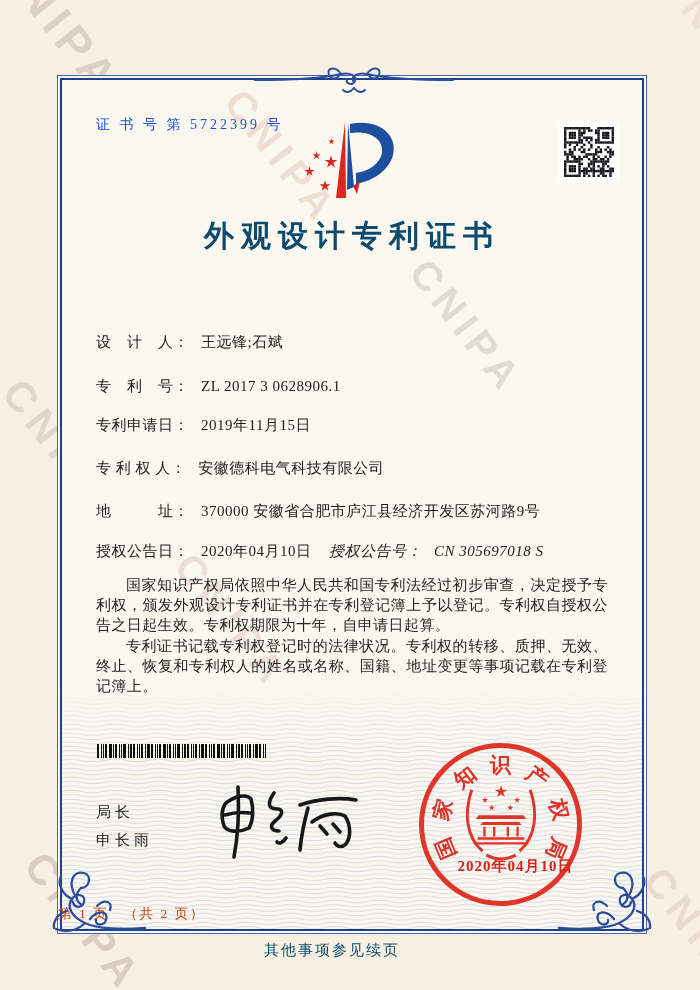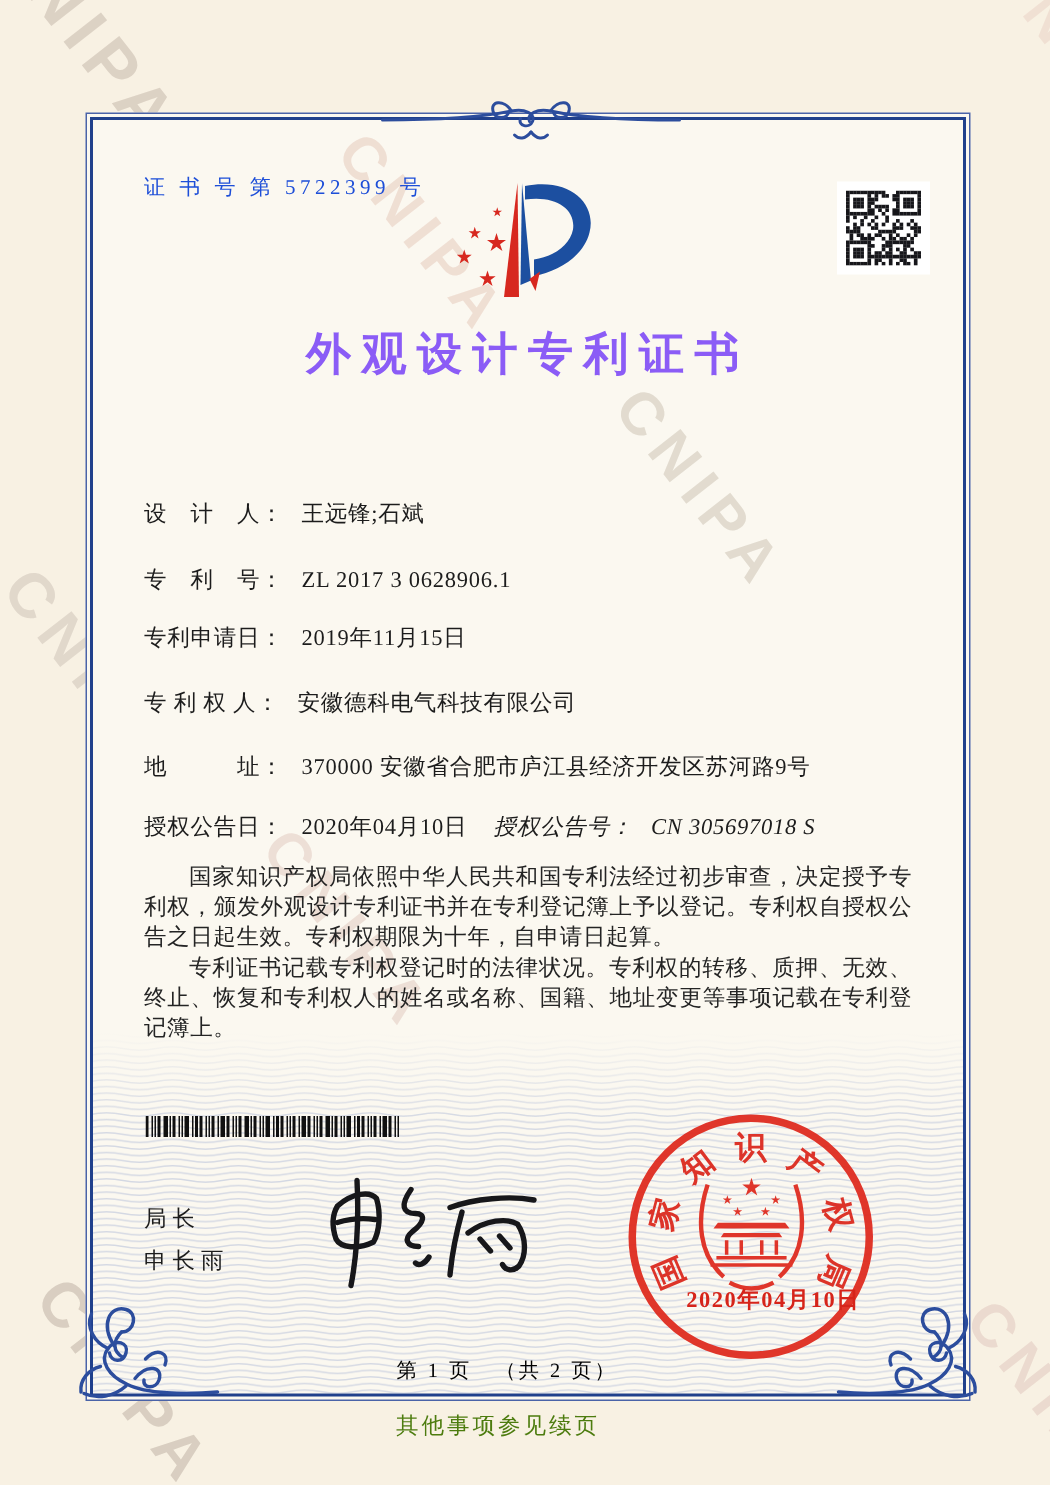--- a/index.html
+++ b/index.html
@@ -24,56 +24,56 @@
   .waves{position:absolute;left:2px;top:612px;z-index:0;}
   .wavefade{position:absolute;left:2px;right:2px;top:612px;height:60px;
     background:linear-gradient(#fbf8f0,rgba(251,248,240,0));z-index:0;}
   .fitem{position:absolute;z-index:3;}
   
   .cert-no{left:38px;top:40px;font-size:14px;letter-spacing:3px;color:#1d4ed8;}
   .logo{left:238px;top:34px;}
   .qrbox{left:500px;top:45px;width:62px;height:62px;background:#ffffff;
     display:flex;align-items:center;justify-content:center;}
   .title{left:0;width:100%;top:140px;text-align:center;font-size:30px;font-weight:bold;
-    letter-spacing:7px;color:#8b5cf6;}
+    letter-spacing:7px;color:#0c4a6e;}
   
   .frow{left:38px;font-size:15px;white-space:nowrap;letter-spacing:0.5px;}
   .frow .val{margin-left:12px;}
   .grant-no{left:271px;}
   
   .paras{left:38px;top:499px;width:512px;font-size:15px;line-height:20.2px;
     text-align:justify;color:#242424;letter-spacing:0.4px;}
   .paras p{margin:0;text-indent:2em;}
   
   .barcode{left:39px;top:668px;}
   .dir-title{left:38px;top:727px;font-size:15px;letter-spacing:4px;}
   .dir-name{left:38px;top:755px;font-size:15px;letter-spacing:4px;}
   .signature{left:152px;top:705px;}
-  .page-ind{left:0;width:560px;top:829px;text-align:center;font-size:13.5px;letter-spacing:2px;color:#000000;}
+  .page-ind{left:0;width:560px;top:829px;font-size:13.5px;letter-spacing:2px;color:#c2410c;}
   
   .seal{
     left:361px;top:667px;width:163px;height:163px;border-radius:50%;
     border:5px solid #df2c20;box-sizing:border-box;z-index:4;opacity:0.95;
   }
   .sc{
     position:absolute;left:50%;top:50%;font-size:21px;font-weight:bold;color:#dc2a1f;
     transform:translate(-50%,-50%) rotate(var(--a)) translate(0,-60px);
   }
   .emblem{position:absolute;left:50%;top:47%;transform:translate(-50%,-50%);}
   .seal-date{
     left:365px;top:781px;width:185px;text-align:center;font-size:15px;font-weight:bold;
     color:#d6241a;letter-spacing:1px;z-index:5;
   }
   
   .orn{z-index:5;}
   .orn-br{transform:scaleX(-1);}
   
   .footer-note{
     position:absolute;left:0;top:941px;width:664px;text-align:center;
-    font-size:15px;letter-spacing:2px;color:#4d7c0f;z-index:2;
+    font-size:15px;letter-spacing:2px;color:#0c4a6e;z-index:2;
   }
 </style>
 </head>
 <body>
 
 <div class="wm" style="left:-30px;top:-6px;font-size:46px;color:#cbbeb1;opacity:.6;">CNIPA</div>
 <div class="wm" style="left:638px;top:12px;font-size:40px;color:#ecd6ca;opacity:.6;">CNIPA</div>
 <div class="wm" style="left:-20px;top:425px;font-size:42px;color:#d8cec2;opacity:.7;">CNIPA</div>
 <div class="wm" style="left:2px;top:898px;font-size:42px;color:#ccc0b3;opacity:.7;">CNIPA</div>
 <div class="wm" style="left:622px;top:912px;font-size:40px;color:#e6d1c7;opacity:.7;">CNIPA</div>

